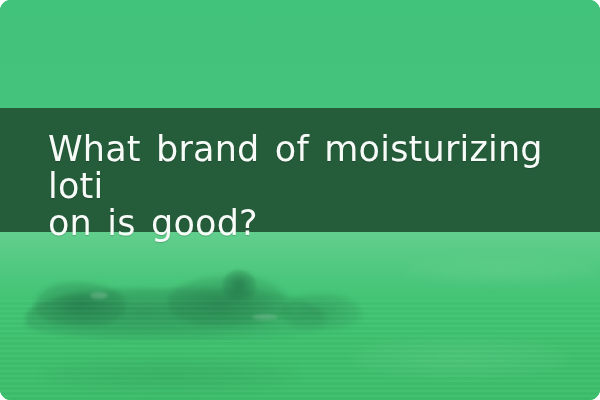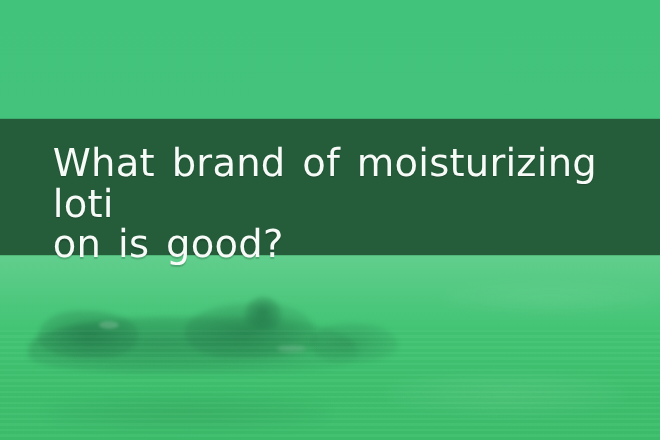--- a/index.html
+++ b/index.html
@@ -8,20 +8,21 @@
     padding: 0;
     background: #ffffff;
   }
   #stage {
     position: relative;
     width: 600px;
     height: 400px;
     overflow: hidden;
     font-family: "DejaVu Sans", sans-serif;
     background: #3fc06f;
+    border-radius: 11px;
   }
 
   
   .photo {
     position: absolute;
     inset: 0;
     
     background:
       linear-gradient(to bottom,
         #44c37e 0px,

